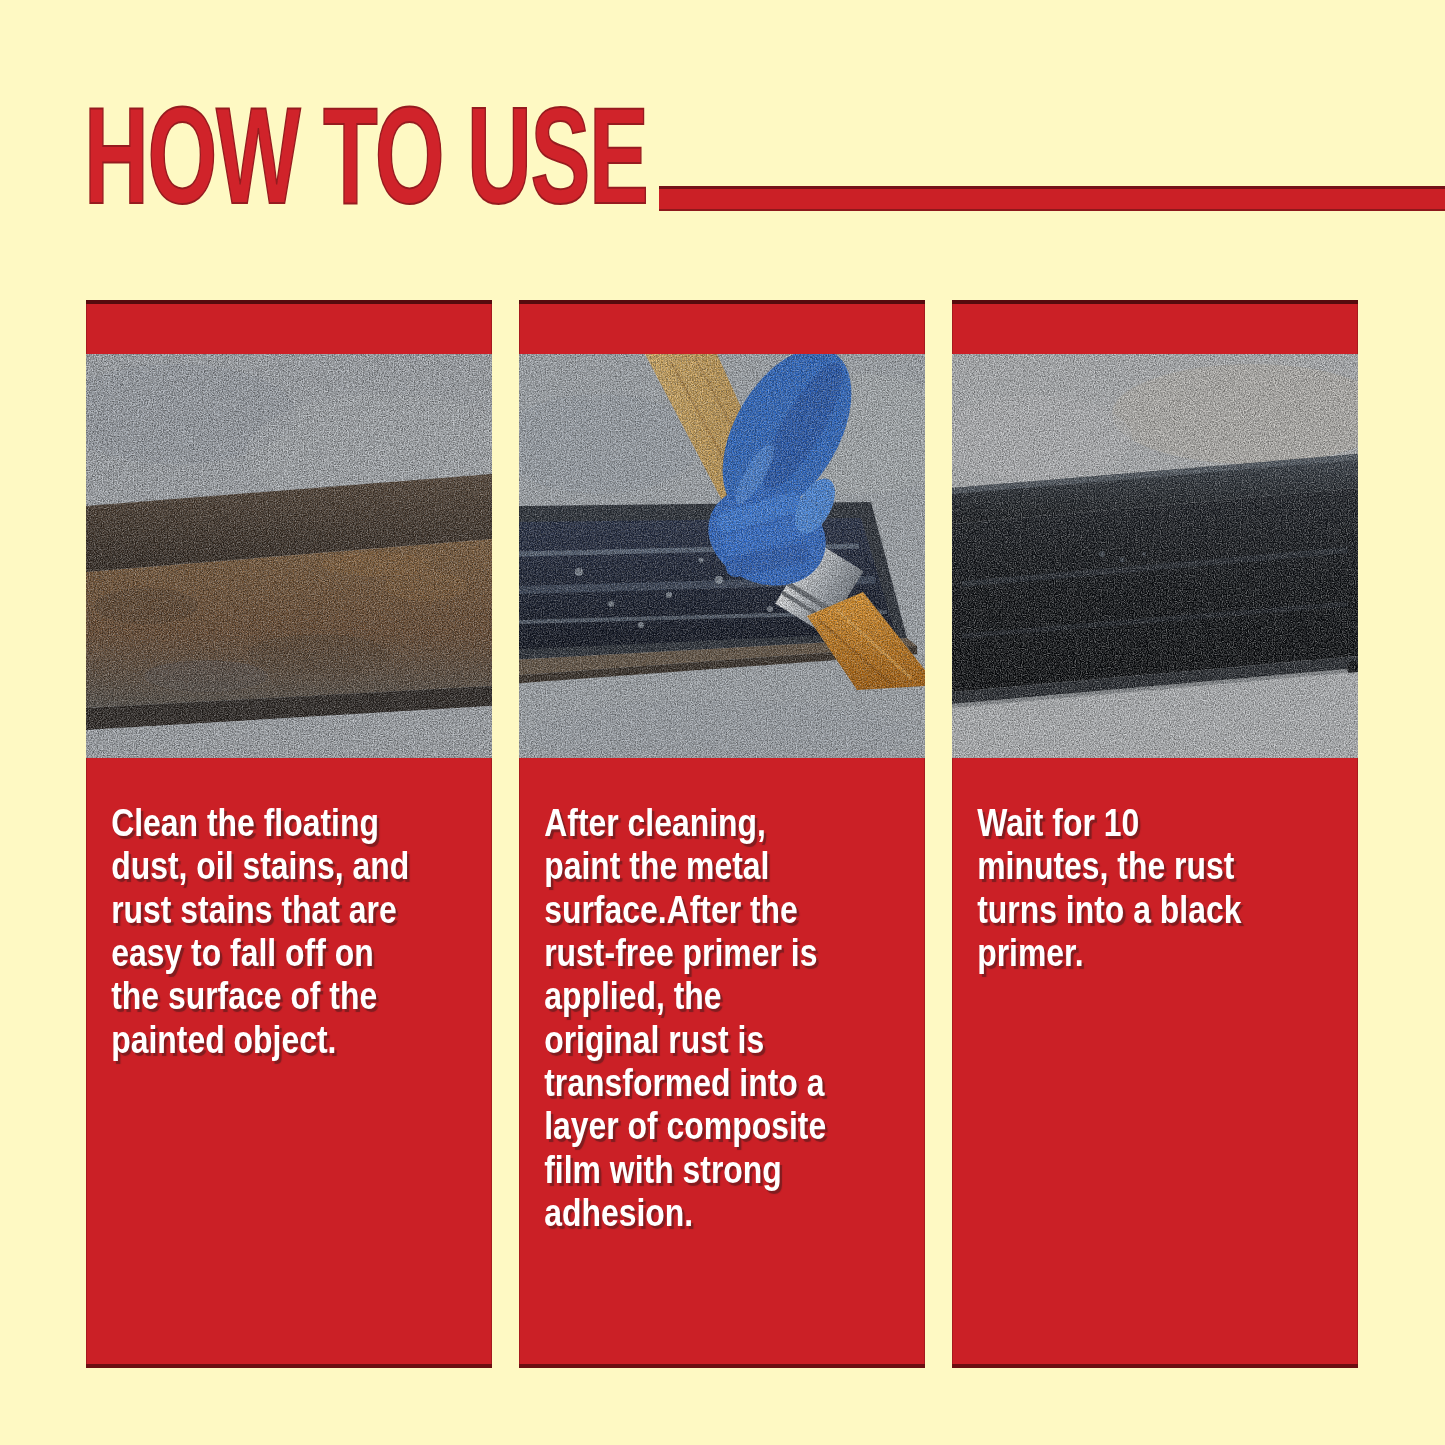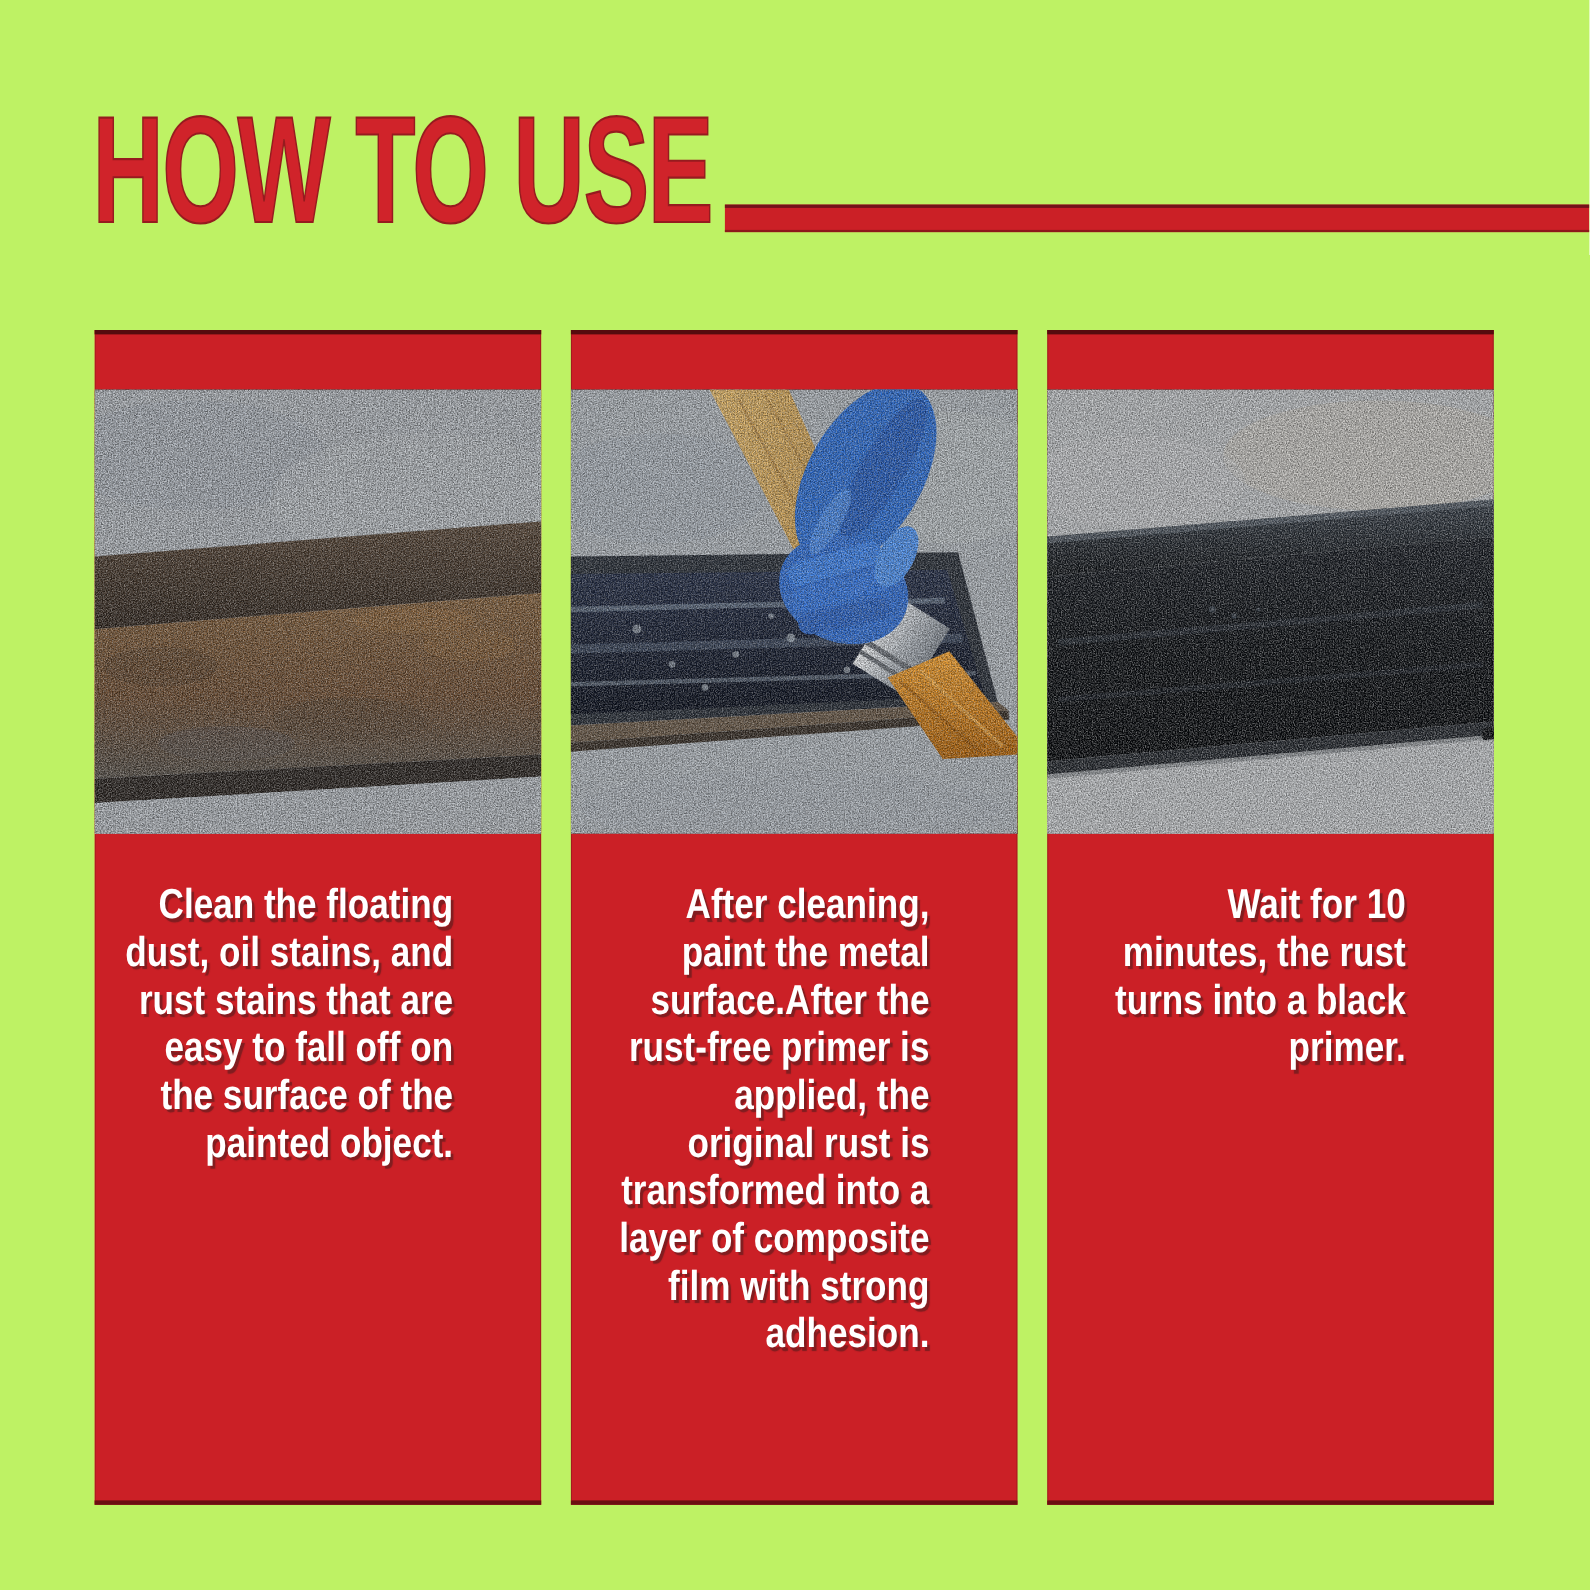--- a/index.html
+++ b/index.html
@@ -1,18 +1,18 @@
 <!DOCTYPE html>
 <html><head>
 <meta charset="utf-8">
 <style>
   html,body { margin:0; padding:0; background:#ffffff; }
   .canvas {
     position:relative; width:1445px; height:1445px; overflow:hidden;
-    background:#bef264; font-family:"Liberation Sans", sans-serif;text-align:right;
+    background:#fef9c3; font-family:"Liberation Sans", sans-serif;
   }
 
   
   .title-wrap { position:absolute; left:84px; top:86px; }
   .title-text {
     display:block; font-size:138px; line-height:1; font-weight:bold;
     color:#d0232a; white-space:nowrap; letter-spacing:-2px;
     transform:scaleX(0.65); transform-origin:left top;
     -webkit-text-stroke:2px #961b1f;
   }

